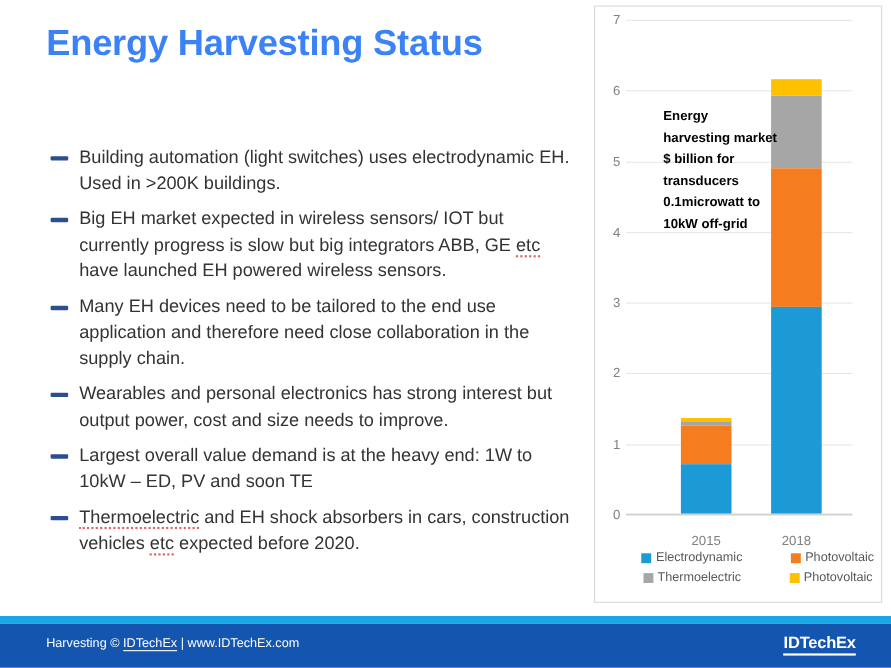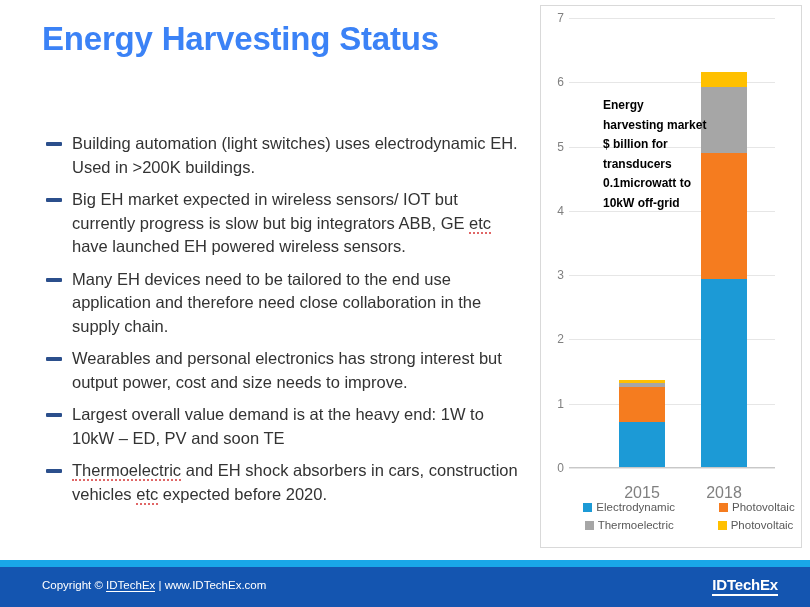--- a/index.html
+++ b/index.html
@@ -66,21 +66,21 @@
   #baseline{
     position:absolute;left:0;bottom:0;width:206px;height:1px;background:#C8C8C8;
   }
   .bar-group{
     position:absolute;bottom:1px;width:46px;
     display:flex;flex-direction:column-reverse;
   }
   .seg{width:100%;}
   .xlabel{
     position:absolute;top:466px;
-    font-size:16px;color:#808080;text-align:center;width:80px;
+    font-size:12px;color:#808080;text-align:center;width:80px;
   }
 
   #chart-annotation{
     position:absolute;left:62px;top:90px;
     width:104px;
     font-size:12px;font-weight:bold;line-height:19.5px;
     color:#000000;
   }
 
   #legend{
@@ -233,18 +233,18 @@
         <div class="legend-item">
           <span class="legend-swatch" style="background: rgb(255, 192, 0);"></span>
           <span>Photovoltaic</span>
         </div>
       </div>
   </div>
 
   <div id="footer-strip"></div>
   <div id="footer">
     <div id="footer-copyright">
-      <span>Copyright © </span><span class="lnk">IDTechEx</span><span>  |  </span><span>www.IDTechEx.com</span>
+      <span>Harvesting © </span><span class="lnk">IDTechEx</span><span>  |  </span><span>www.IDTechEx.com</span>
     </div>
     <div id="footer-logo">IDTechEx</div>
   </div>
 
 </div>
 
 </body></html>

